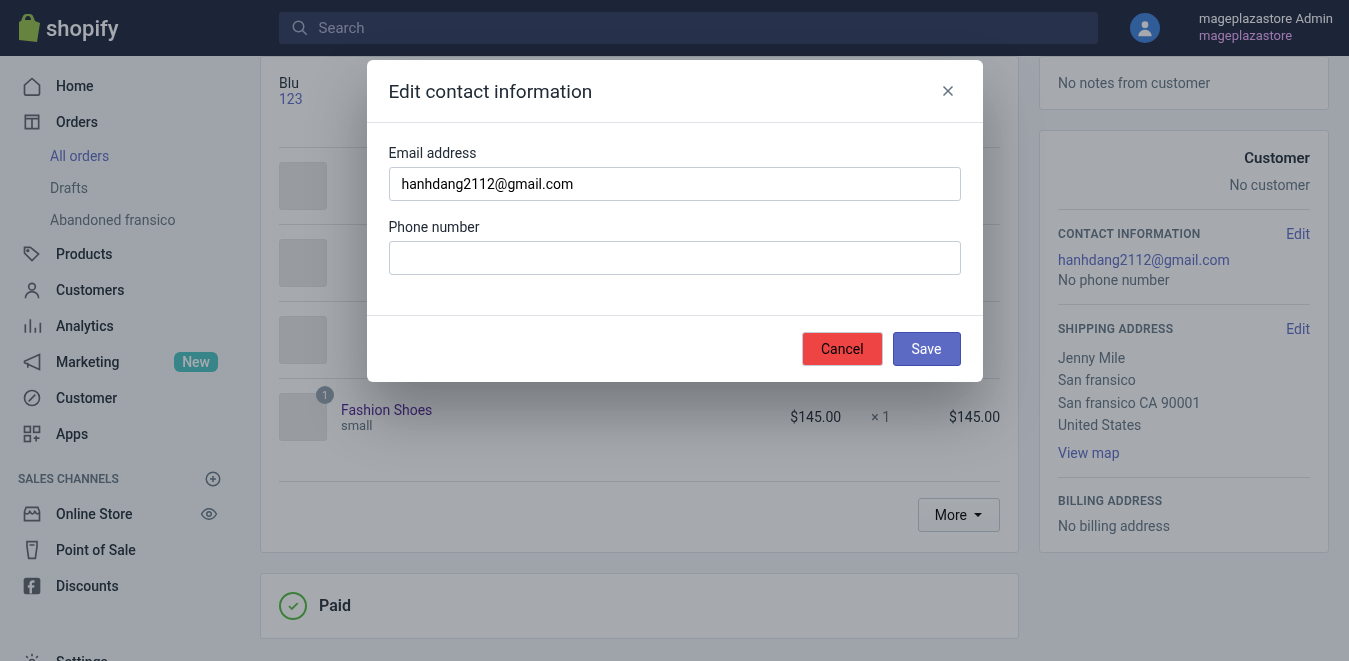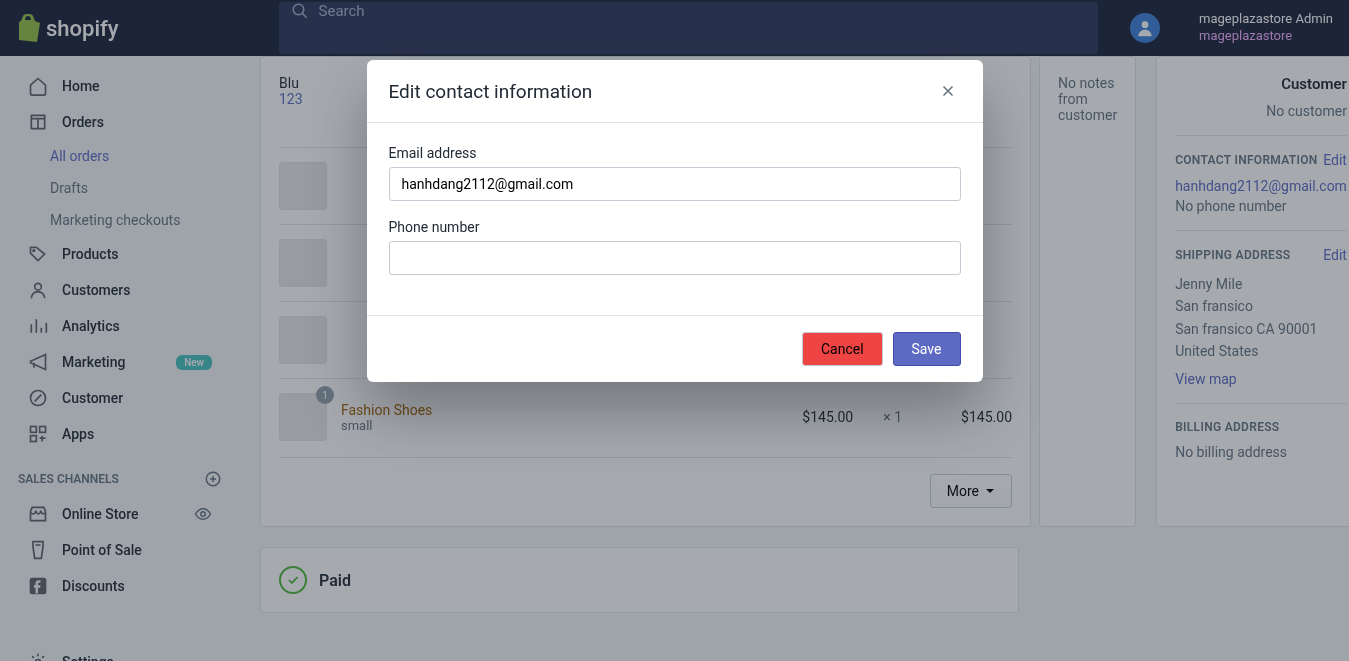--- a/index.html
+++ b/index.html
@@ -1,66 +1,66 @@
 <!DOCTYPE html>
 <html><head>
 <meta charset="utf-8">
 <style>
 * { margin: 0; padding: 0; box-sizing: border-box; font-family: -apple-system, BlinkMacSystemFont, "Segoe UI", Roboto, sans-serif; }
 body { background: #f4f6f8; overflow: hidden; }
 
 .topbar { height: 56px; background: #1a2138; display: flex; align-items: center; padding: 0 16px; }
 .logo { color: #fff; font-size: 22px; font-weight: 500; display: flex; align-items: center; gap: 6px; }
 .logo-icon { width: 24px; height: 28px; }
-.searchbox { flex: 1; margin: 0 32px 0 160px; background: #2e3659; border-radius: 3px; height: 52px; display: flex; align-items: flex-start; padding: 0 12px; }
+.searchbox { flex: 1; margin: 0 32px 0 160px; background: #2e3659; border-radius: 3px; height: 32px; display: flex; align-items: center; padding: 0 12px; }
 .searchbox input { background: transparent; border: none; outline: none; color: #fff; font-size: 15px; width: 100%; }
 .searchbox input::placeholder { color: #a8aec8; }
 .search-icon { color: #a8aec8; margin-right: 10px; font-size: 18px; }
 .user { display: flex; align-items: center; gap: 10px; color: #fff; }
 .avatar { width: 30px; height: 30px; border-radius: 50%; background: #3b7dd8; display: flex; align-items: center; justify-content: center; }
 .user-text { font-size: 13px; line-height: 1.3; margin-left: 29px; }
 .user-text .store { color: #f0abfc; }
 
 .layout { display: flex; height: calc(100vh - 56px); }
 .sidebar { width: 240px; background: #f4f6f8; padding: 12px 0; overflow-y: auto; }
-.nav-item { display: flex; align-items: center; gap: 14px; padding: 8px 28px; color: #212b36; font-size: 14px; font-weight: 500; cursor: pointer; }
+.nav-item { display: flex; align-items: center; gap: 14px; padding: 8px 22px; color: #212b36; font-size: 14px; font-weight: 500; cursor: pointer; }
 .nav-item.sub { padding-left: 50px; font-weight: 400; color: #637381; }
 .nav-item.sub.active { color: #5c6ac4; }
 .nav-icon { width: 20px; height: 20px; color: #5c6169; display: flex; align-items: center; justify-content: center; }
-.nav-badge { background: #47c1bf; color: #fff; font-size: 10px; padding: 2px 8px; border-radius: 6px; margin-left: auto; }
+.nav-badge { background: #47c1bf; color: #fff; font-size: 14px; padding: 2px 8px; border-radius: 6px; margin-left: auto; }
 .nav-section { padding: 18px 18px 8px; font-size: 12px; font-weight: 600; color: #637381; display: flex; justify-content: space-between; align-items: center; }
 .nav-trailing { margin-left: auto; color: #637381; }
 
 .main { flex: 1; overflow-y: auto; padding: 0 20px; }
-.content-row { display: flex; gap: 8px; }
+.content-row { display: flex; gap: 20px; }
 .card { background: #fff; border: 1px solid #dfe3e8; border-radius: 3px; }
 .order-card { flex: 1; padding: 18px; }
-.side-col { width: 290px; display: flex; flex-direction: row; gap: 20px; }
+.side-col { width: 290px; display: flex; flex-direction: column; gap: 20px; }
 .side-card { padding: 18px; }
 .side-card h3 { font-size: 15px; font-weight: 600; color: #212b36; margin-bottom: 10px; }
 .side-card .muted { color: #637381; font-size: 14px; }
 .side-section { border-top: 1px solid #dfe3e8; padding: 16px 0 0; margin-top: 16px; }
 .side-section:first-child { border-top: none; padding-top: 0; margin-top: 0; text-align: right; }
 .side-section-header { display: flex; justify-content: space-between; align-items: center; margin-bottom: 10px; }
 .side-section-header .title { font-size: 12px; font-weight: 600; color: #637381; letter-spacing: 0.3px; }
 .link { color: #5c6ac4; font-size: 14px; cursor: pointer; }
 .addr { font-size: 14px; color: #637381; line-height: 1.6; }
 
 .line-item { display: flex; align-items: center; gap: 14px; padding: 14px 0; border-top: 1px solid #dfe3e8; }
 .line-item:first-child { border-top: none; }
 .thumb { width: 48px; height: 48px; background: #e8e8e8; border: 1px solid #dfe3e8; border-radius: 3px; position: relative; }
 .thumb-badge { position: absolute; top: -8px; right: -8px; background: #919eab; color: #fff; font-size: 11px; width: 18px; height: 18px; border-radius: 50%; display: flex; align-items: center; justify-content: center; }
 .item-info { flex: 1; }
-.item-info .name { color: #a16207; font-size: 14px; }
+.item-info .name { color: #4c1d95; font-size: 14px; }
 .item-info .variant { color: #637381; font-size: 13px; }
 .item-price { font-size: 14px; color: #212b36; }
 .item-qty { font-size: 14px; color: #637381; margin: 0 16px; }
 .item-total { font-size: 14px; color: #212b36; width: 80px; text-align: right; }
 
-.actions-row { display: flex; justify-content: flex-end; padding: 16px 0 0; border-top: 1px solid #dfe3e8; margin-top: 2px; }
+.actions-row { display: flex; justify-content: flex-end; padding: 16px 0 0; border-top: 1px solid #dfe3e8; margin-top: 26px; }
 .btn { padding: 8px 16px; border: 1px solid #c4cdd5; background: linear-gradient(#fff, #f9fafb); border-radius: 3px; font-size: 14px; cursor: pointer; display: inline-flex; align-items: center; gap: 6px; }
 
 .paid-row { display: flex; align-items: center; gap: 12px; padding: 18px; text-align: right; }
 .paid-icon { width: 28px; height: 28px; border: 2px solid #50b83c; border-radius: 50%; display: flex; align-items: center; justify-content: center; color: #50b83c; }
 .paid-text { font-size: 16px; font-weight: 600; color: #212b36; }
 
 .overlay { position: fixed; inset: 0; background: rgba(33,43,54,0.4); display: flex; align-items: flex-start; justify-content: center; padding-top: 60px; z-index: 100; }
 .modal { background: #fff; width: 616px; border-radius: 6px; box-shadow: 0 30px 60px rgba(0,0,0,0.3); }
 .modal-header { display: flex; justify-content: space-between; align-items: center; padding: 18px 22px; border-bottom: 1px solid #dfe3e8; }
 .modal-header h2 { font-size: 19px; font-weight: 400; color: #212b36; }
@@ -125,21 +125,21 @@
         </span>
         <span>Orders</span>
       </div>
     <div class="nav-item sub active">
         <span>All orders</span>
       </div>
     <div class="nav-item sub">
         <span>Drafts</span>
       </div>
     <div class="nav-item sub">
-        <span>Marketing checkouts</span>
+        <span>Abandoned fransico</span>
       </div>
     <div class="nav-item">
         <span class="nav-icon">
           <svg width="20" height="20" viewBox="0 0 24 24" fill="none" stroke="currentColor" stroke-width="2">
             <path d="M20 12l-8 8-9-9V4h7z"></path>
             <circle cx="7" cy="8" r="1"></circle>
           </svg>
         </span>
         <span>Products</span>
       </div>

